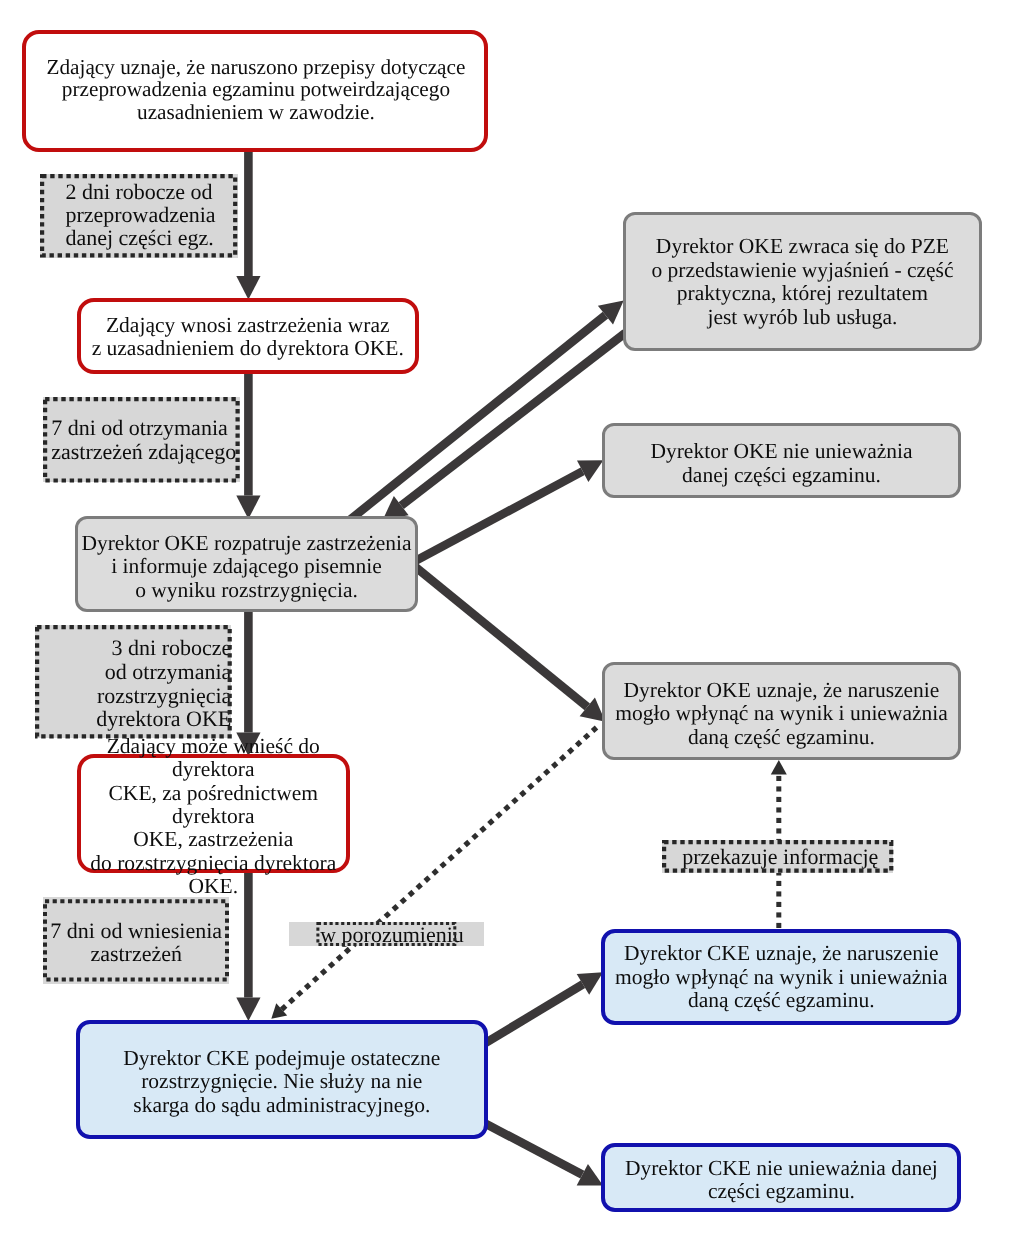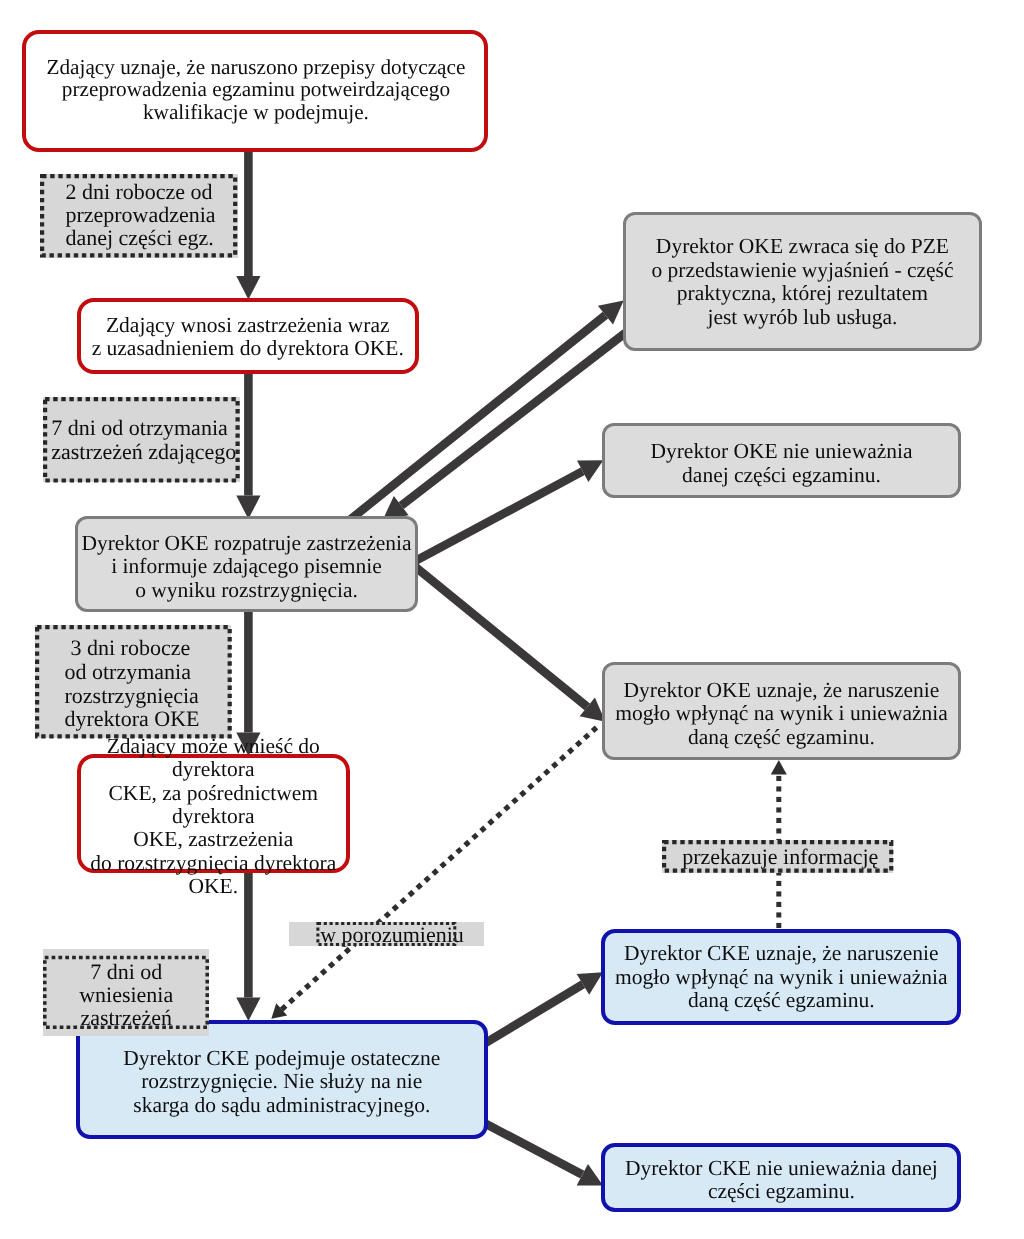--- a/index.html
+++ b/index.html
@@ -43,34 +43,34 @@
   #n-oke-pze .txt        { top:0.5px; }
   #n-oke-rozpatruje .txt { top:3.1px; }
   #n-cke-uniewaznia .txt { top:0.6px; }
   #n-cke-nie .txt        { top:2.5px; }
   #n-cke-ostateczne .txt { top:2.8px; }
 
   
   #lb-1 {left:40.4px; top:174.4px; width:197.3px; height:83.4px;}
   #lb-2 {left:43.2px; top:396.6px; width:196.7px; height:85.6px;}
   #lb-3 {left:34.5px; top:624.9px; width:196.8px; height:113.5px;}
-  #lb-4 {left:43.2px; top:949px; width:166px; height:86.8px;}
+  #lb-4 {left:43.2px; top:897px; width:186px; height:86.8px;}
   #lb-5 {left:289.2px;top:921.8px; width:194.7px; height:24px;}
   #lb-6 {left:661.6px;top:839.9px; width:231.4px; height:32.7px;}
 
   .lbl { font-size:22px; }
   .lbl .txt { line-height:23.0px; position:relative; top:2px; }
   #lb-1 .txt { line-height:22.9px; top:-0.9px; }
   #lb-2 .txt { line-height:24.1px; top:0.5px; }
   #lb-3 .txt { line-height:23.7px; }
   #lb-4 .txt { line-height:23.2px; top:2px; }
   #lb-5 .txt, #lb-6 .txt { line-height:1.1; top:1px; }
 
   #lb-1 .txt { text-align:left; padding-left:25px; }
-  #lb-3 .txt { text-align:left; padding-left:30px; }
+  #lb-3 .txt { text-align:right; padding-left:30px; }
   #lb-2 .txt { text-align:left; padding-left:8px; }
   #lb-4 .txt, #lb-5 .txt, #lb-6 .txt { text-align:center; }
   #lb-3 .txt > div:first-child { padding-left:6px; }
   #lb-5 .txt { padding-left:11px; }
   #lb-6 .txt { padding-left:6px; }
 </style>
 </head>
 <body>
 
 <div id="stage">
@@ -180,21 +180,21 @@
           <polygon points="781.3,781 781.3,775.9 776.3,775.9 776.3,781"></polygon>
           <polygon points="778.8,760 786.8,774.5 770.8,774.5"></polygon>
         </g>
       </g>
   </svg>
 
   <div class="node red" id="n-start">
     <div class="txt">
       <div>Zdający uznaje, że naruszono przepisy dotyczące</div>
       <div>przeprowadzenia egzaminu potweirdzającego</div>
-      <div>kwalifikacje w podejmuje.</div>
+      <div>uzasadnieniem w zawodzie.</div>
     </div>
   </div>
 
   <div class="node red" id="n-zastrzezenia">
     <div class="txt">
       <div>Zdający wnosi zastrzeżenia wraz</div>
       <div>z uzasadnieniem do dyrektora OKE.</div>
     </div>
   </div>
 

